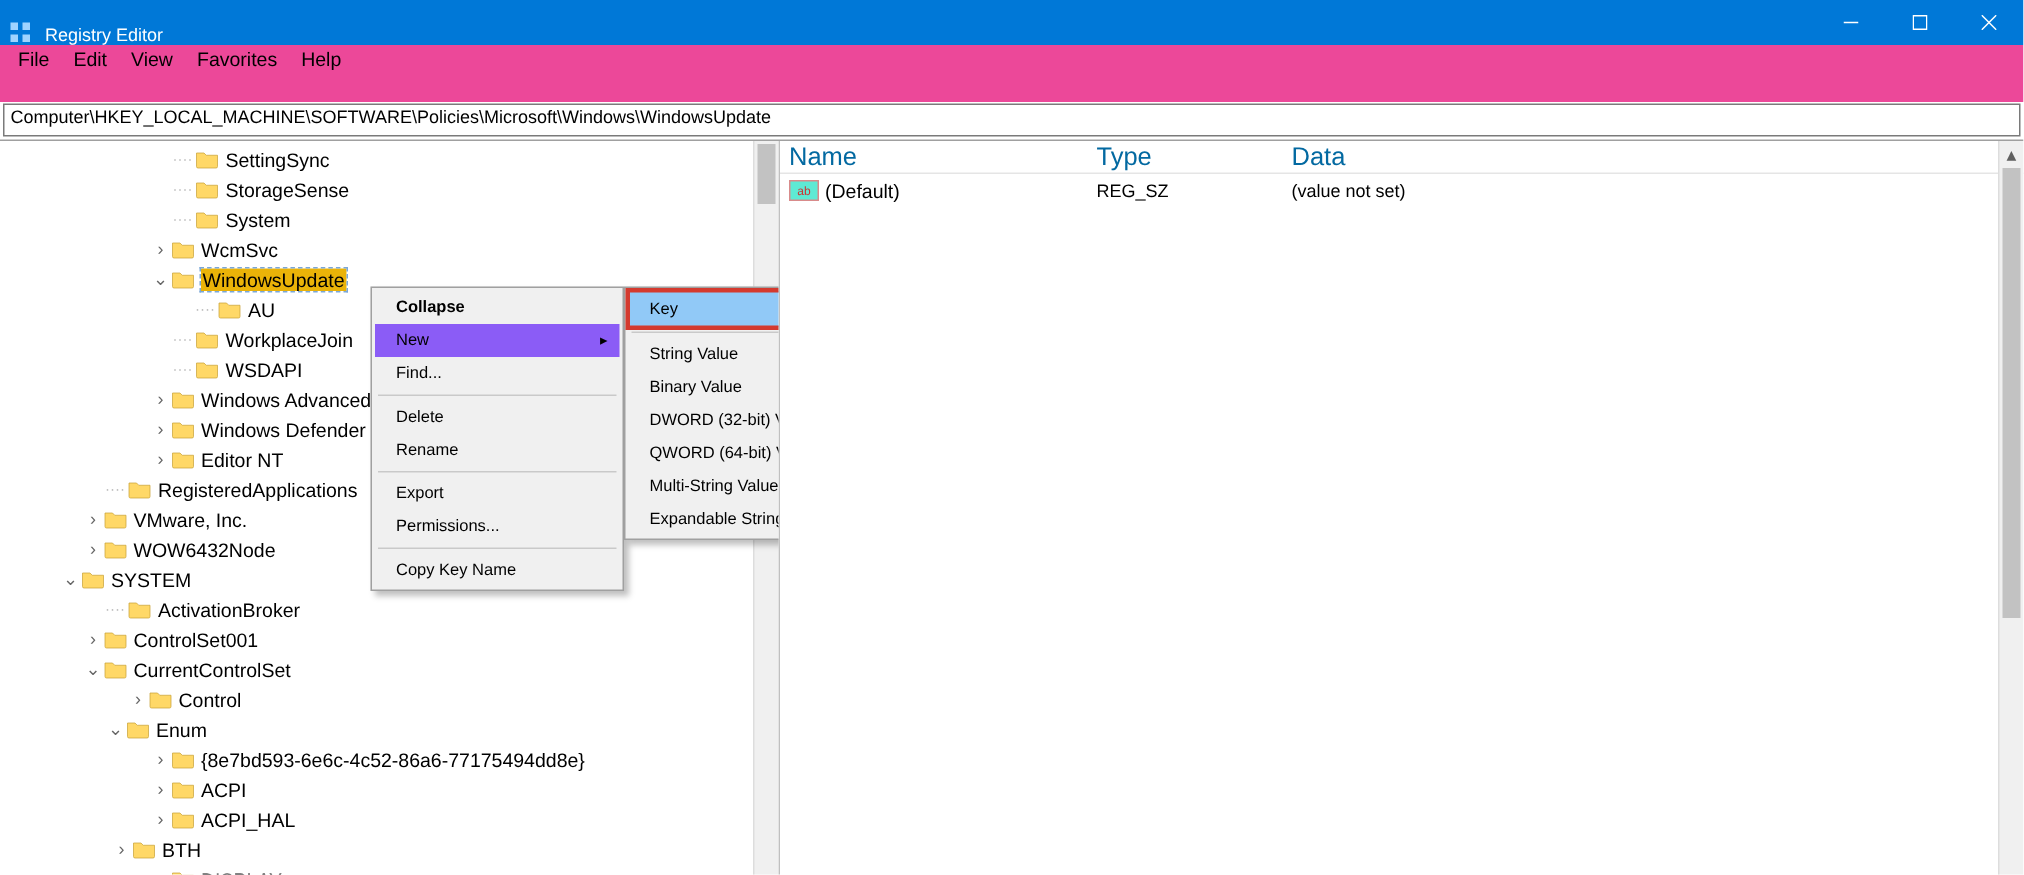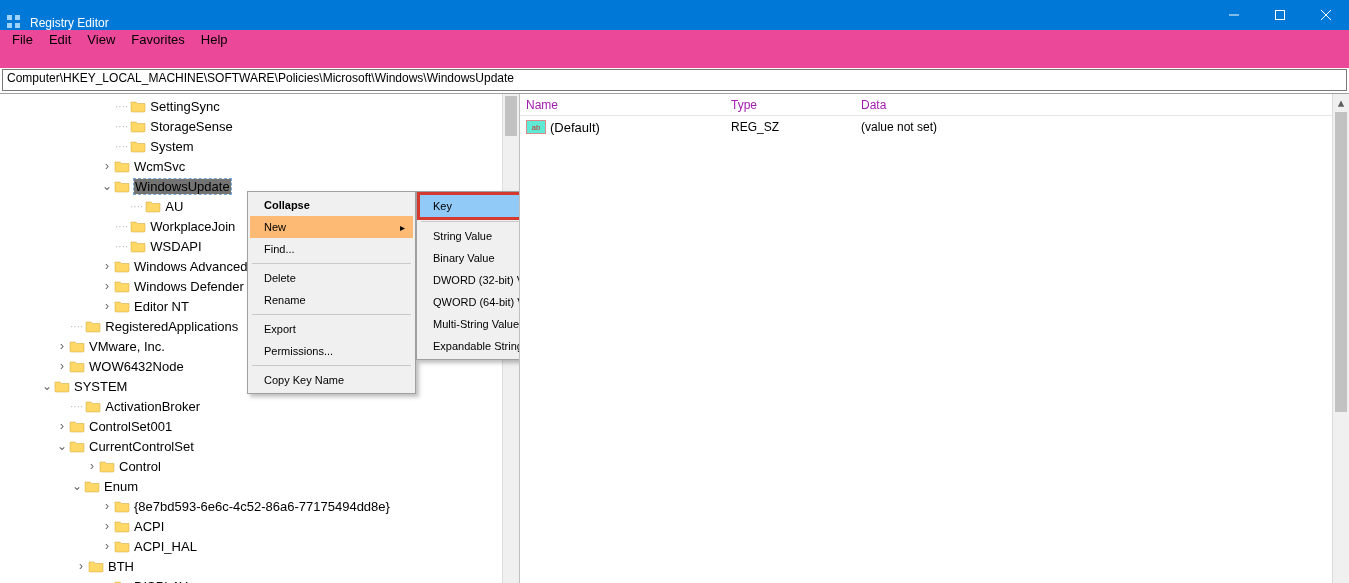--- a/index.html
+++ b/index.html
@@ -21,42 +21,42 @@
 
 .tree { width: 520px; overflow: hidden; border-right: 1px solid #c0c0c0; position: relative; padding-top:2px;}
 .row { display: flex; align-items: center; height: 20px; white-space: nowrap; }
 .exp { width: 14px; display:flex; justify-content:center; color:#666; font-size:12px; line-height:1;}
 .exp.down::before { content:"⌄"; }
 .exp.right::before { content:"›"; }
 .dots { color:#b9b9b9; letter-spacing:0; font-size:10px; padding-right:2px;}
 .folder { width:16px; height:14px; margin-right:4px; }
 .folder svg path { fill:#ffd867; stroke:#caa43b; stroke-width:.5;}
 .lbl {}
-.sel .lbl { background:#737373; outline:1px dashed #7aa7d8; padding:0 1px;}
+.sel .lbl { background:#eab308; outline:1px dashed #7aa7d8; padding:0 1px;}
 
 .listpane { flex:1; position:relative; }
 .cols { display:flex; height:22px; align-items:center; border-bottom:1px solid #e5e5e5;}
-.col { padding:0 6px; font-size:12px; color:#a21caf; }
+.col { padding:0 6px; font-size:17px; color:#0369a1; }
 .col.name{ width:205px;} .col.type{width:130px;} .col.data{flex:1;}
 .valrow { display:flex; align-items:center; height:22px; }
 .valrow .c{ padding:0 6px; font-size:12px;}
 .valrow .c.name{width:205px; display:flex; align-items:center; gap:4px;}
 .valrow .c.type{width:130px;} .valrow .c.data{flex:1;}
 .ab-icon { width:20px;height:14px; border:1px solid #d98b8b; background:#5eead4; font-size:8px; color:#c33; font-weight:normal; display:flex;align-items:center;justify-content:center;}
 
 .scrollbar { position:absolute; right:0; top:0; bottom:0; width:17px; background:#f0f0f0; border-left:1px solid #ddd;}
 .scrollbar .thumb{ position:absolute; left:2px; right:2px; top:2px; height:40px; background:#c2c2c2;}
 .scrollbar .arr{position:absolute; left:0;right:0; height:17px; display:flex;align-items:center;justify-content:center; color:#606060;}
 .scrollbar .arr.top{top:0;} .scrollbar .arr.bot{bottom:0;}
 .scrollbar.list .thumb{height:300px; top:18px;}
 
 .ctxmenu { position:absolute; background:#f0f0f0; border:1px solid #a0a0a0; box-shadow:3px 3px 4px rgba(0,0,0,.25); padding:2px; }
 .ctxmenu .mi { height:22px; display:flex; align-items:center; padding:0 30px 0 14px; font-size:11px; position:relative; white-space:nowrap;}
 .ctxmenu .mi.bold{font-weight:700;}
-.ctxmenu .mi.hov{ background:#fdba74;}
+.ctxmenu .mi.hov{ background:#8b5cf6;}
 .ctxmenu .sep{ height:1px; background:#c9c9c9; margin:3px 2px;}
 .ctxmenu .mi.sub::after{content:"▸"; position:absolute; right:8px; font-size:10px;}
 .menu1{ left:247px; top:97px; width:169px;}
 .menu2{ left:416px; top:97px; width:238px;}
 .menu2 .mi.key{ outline:3px solid #d43a2f; outline-offset:-1px; background:#91c9f7; height:24px;}
 </style>
 </head>
 <body>
 
 <div class="titlebar">

